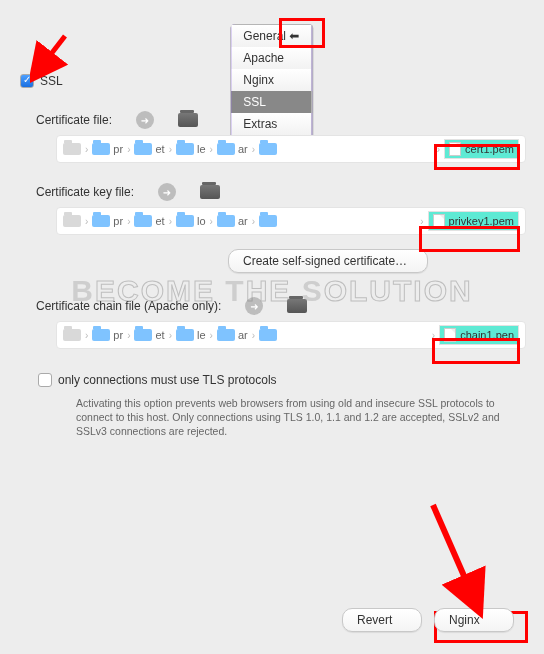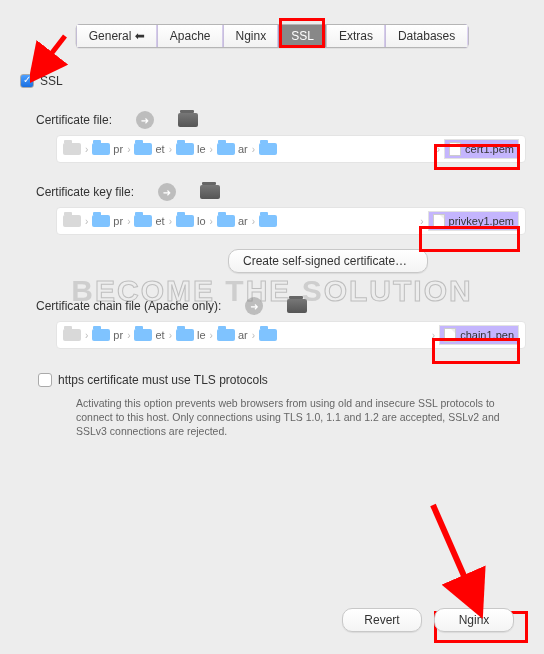--- a/index.html
+++ b/index.html
@@ -25,20 +25,21 @@
     position: absolute;
     top: 24px;
     left: 50%;
     transform: translateX(-50%);
     display: flex;
     border: 1px solid #b5b5b5;
     border-radius: 4px;
     overflow: visible;
     background: #8b5cf6;
     box-shadow: 0 1px 0 rgba(0,0,0,0.05);
+    flex-direction: column;
   }
   .tab {
     padding: 4px 12px;
     font-size: 12px;
     border-right: 1px solid #c5c5c5;
     background: linear-gradient(#ffffff,#f2f2f2);
     cursor: default;
     white-space: nowrap;
   }
   .tab:last-child { border-right: none; }
@@ -152,21 +153,21 @@
     width: 8px; height: 3px;
     background:#7fc3ff;
     border-radius: 1px 1px 0 0;
   }
   .mini-folder.grey { background:#d9d9d9; }
   .mini-folder.grey::before { background:#d9d9d9; }
   .file-chip {
     display: inline-flex;
     align-items: center;
     gap: 4px;
-    background:#c4b5fd;
+    background:#5eead4;
     padding: 2px 4px;
     font-size: 11px;
     border: 1px solid #e2e2e2;
   }
   .doc-icon {
     width: 12px; height: 14px;
     background: #fff;
     border: 1px solid #ccc;
     position: relative;
   }
@@ -199,21 +200,21 @@
     line-height: 1.35;
     max-width: 430px;
   }
   .footer-btns {
     position: absolute;
     bottom: 22px;
     right: 30px;
     display: flex;
     gap: 12px;
   }
-  .footer-btns .btn { min-width: 80px; text-align:center; }
+  .footer-btns .btn { min-width: 80px; text-align:left; }
 
   
   .arrow {
     position: absolute;
     pointer-events: none;
   }
   .arrow svg { display:block; }
 
   
   .watermark {
@@ -385,21 +386,21 @@
       <span class="file-chip">
           <span class="doc-icon"></span>
           <span>chain1.pen</span>
         </span>
     </div>
 
     
     <div style="margin:24px 0 0 20px;">
       <label class="checkbox">
         <span class="cb empty"></span>
-        <span>https certificate must use TLS protocols</span>
+        <span>only connections must use TLS protocols</span>
       </label>
     </div>
     <div class="note">Activating this option prevents web browsers from using old and insecure SSL protocols to connect to this host. Only connections using TLS 1.0, 1.1 and 1.2 are accepted, SSLv2 and SSLv3 connections are rejected.</div>
 
   </div>
 
   <div class="red-box" style="top:144px; left:434px; width:86px; height:26px;"></div>
   <div class="red-box" style="top:226px; left:419px; width:101px; height:26px;"></div>
   <div class="red-box" style="top:338px; left:432px; width:88px; height:26px;"></div>
   <div class="red-box" style="top:611px; left:434px; width:94px; height:32px;"></div>

